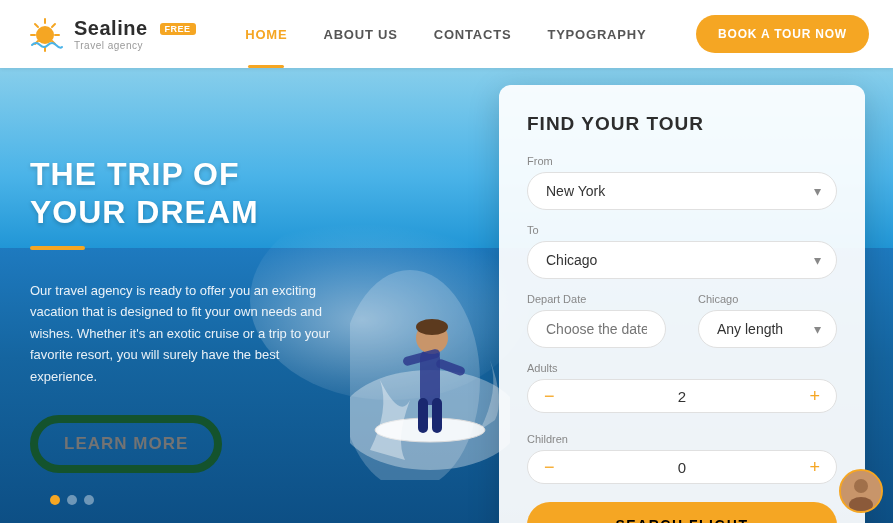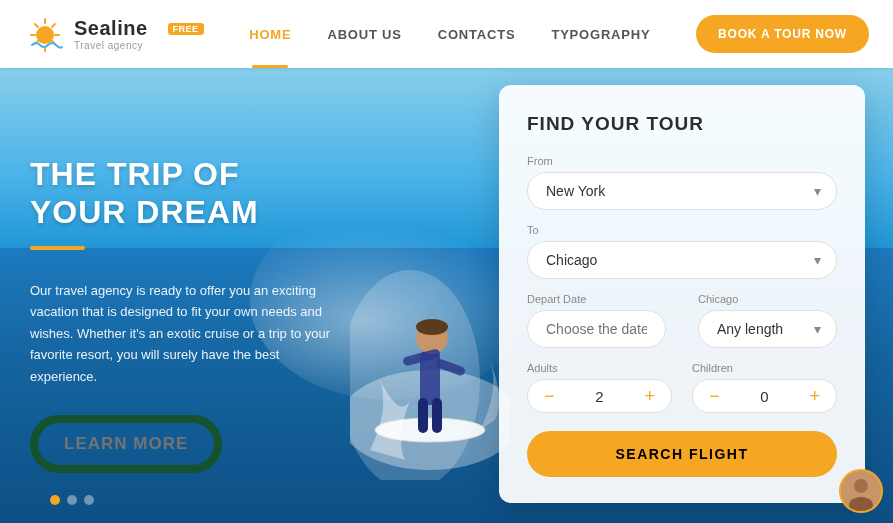--- a/index.html
+++ b/index.html
@@ -27,21 +27,21 @@
       width: 42px;
       height: 42px;
     }
     .logo-text-wrap {
       display: flex;
       flex-direction: column;
     }
     .logo-name {
       display: flex;
       align-items: center;
-      gap: 20px;
+      gap: 12px;
     }
     .logo-name-text {
       font-size: 20px;
       font-weight: 700;
       color: #2d2d2d;
       letter-spacing: 0.5px;
     }
     .logo-free-badge {
       background: #f5a623;
       color: #fff;
@@ -274,20 +274,21 @@
       display: flex;
       gap: 32px;
     }
     .two-col .form-group {
       flex: 1;
     }
     .counter-row {
       display: flex;
       gap: 20px;
       margin-bottom: 18px;
+      flex-direction: column;
     }
     .counter-group {
       flex: 1;
     }
     .counter-label {
       font-size: 11px;
       color: #888;
       margin-bottom: 5px;
       display: block;
       font-weight: 500;

